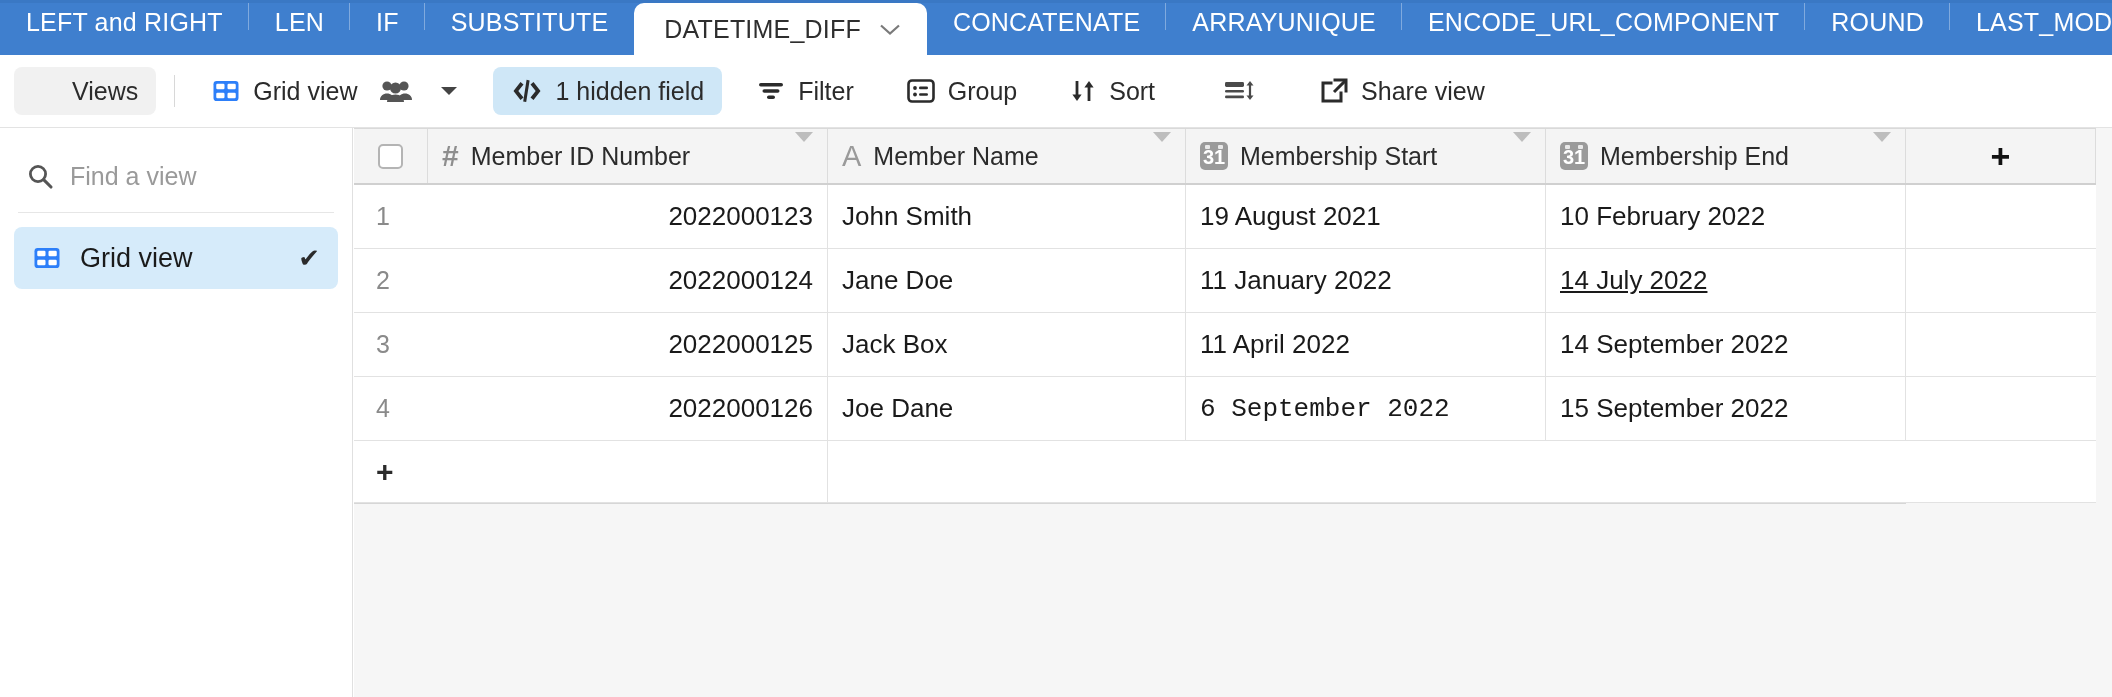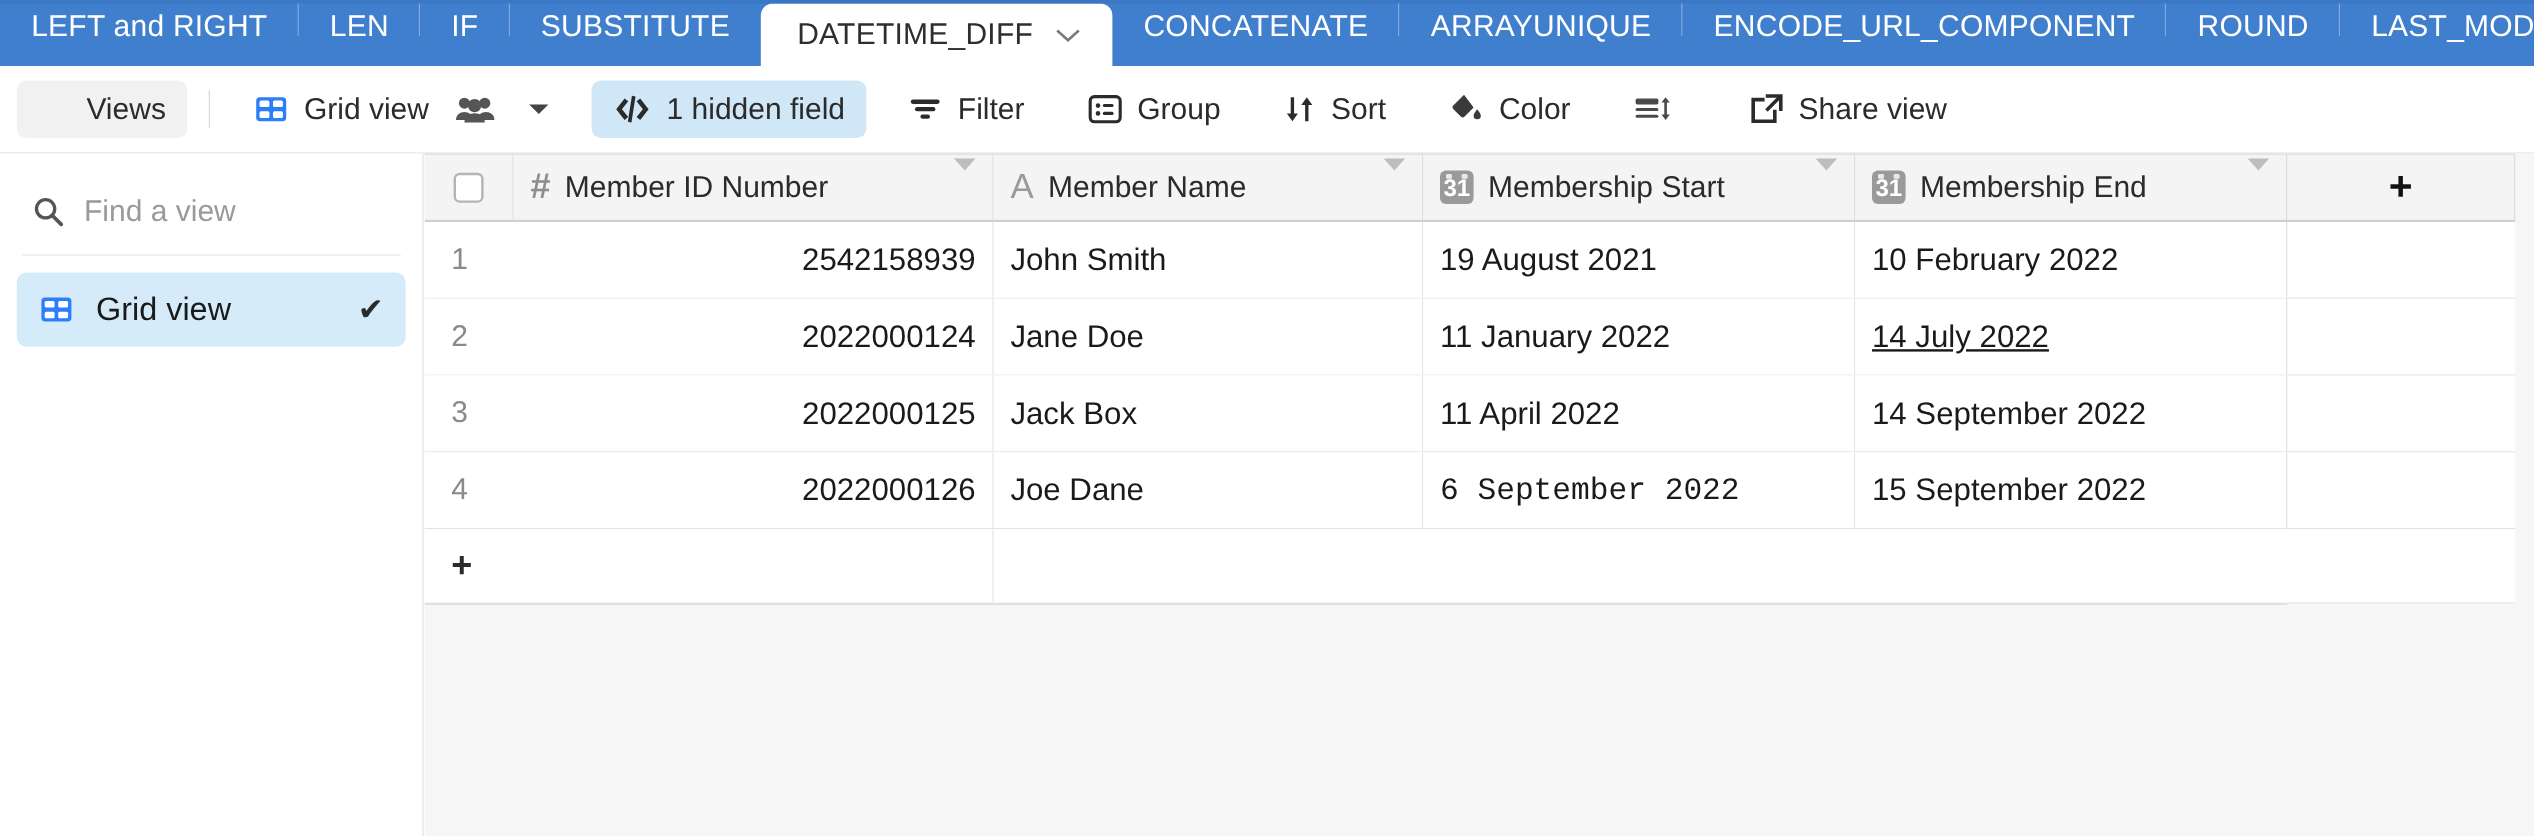--- a/index.html
+++ b/index.html
@@ -327,29 +327,20 @@
             <path d="M8 24 L3.4 17.5 L12.6 17.5 Z" fill="#2b2b2b"></path>
             <path d="M20 24 L20 7" stroke="#2b2b2b" stroke-width="2.8"></path>
             <path d="M20 4 L15.4 10.5 L24.6 10.5 Z" fill="#2b2b2b"></path>
           </svg>
       </span>
       <span>Sort</span>
     </div>
 
     <div class="tb-gap"></div>
 
-    <div class="tb-btn">
-      <span class="tb-icon">
-        <svg width="30" height="28" viewBox="0 0 30 28">
-            <path d="M13 2 L10.6 4.4 L4 11 a2 2 0 0 0 0 2.8 L10.5 20.3 a2 2 0 0 0 2.8 0 L21 12.6 Z" fill="#3a3a3a"></path>
-            <path d="M24 14 c0 0 3 3.6 3 5.4 a3 3 0 0 1 -6 0 C21 17.6 24 14 24 14 Z" fill="#3a3a3a"></path>
-          </svg>
-      </span>
-      <span>Color</span>
-    </div>
 
     <div class="tb-gap"></div>
 
     <div class="tb-btn">
       <span class="tb-icon">
         <svg width="32" height="28" viewBox="0 0 32 28">
             <rect x="2" y="5" width="19" height="5" rx="1.4" fill="#4a4a4a"></rect>
             <rect x="2" y="13" width="19" height="2.6" rx="1.3" fill="#4a4a4a"></rect>
             <rect x="2" y="18.6" width="19" height="2.6" rx="1.3" fill="#4a4a4a"></rect>
             <path d="M27 4 L23.5 8.5 L30.5 8.5 Z" fill="#4a4a4a"></path>
@@ -432,21 +423,21 @@
               </span>
               <span class="fname">Membership End</span>
               <span class="dd"><span class="tri"></span></span>
             </div>
             <div class="gh-add">
               <span class="plusglyph">+</span>
             </div>
           </div>
           <div class="grow">
             <div class="gcell g-rownum" style="width: 74px;">1</div>
-            <div class="gcell num" style="width: 400px;">2542158939</div>
+            <div class="gcell num" style="width: 400px;">2022000123</div>
             <div class="gcell" style="width: 358px;">John Smith</div>
             <div class="gcell" style="width: 360px;">19 August 2021</div>
             <div class="gcell" style="width: 360px;">10 February 2022</div>
           </div>
           <div class="grow">
             <div class="gcell g-rownum" style="width: 74px;">2</div>
             <div class="gcell num" style="width: 400px;">2022000124</div>
             <div class="gcell" style="width: 358px;">Jane Doe</div>
             <div class="gcell" style="width: 360px;">11 January 2022</div>
             <div class="gcell" style="width: 360px; text-decoration: underline;">14 July 2022</div>

